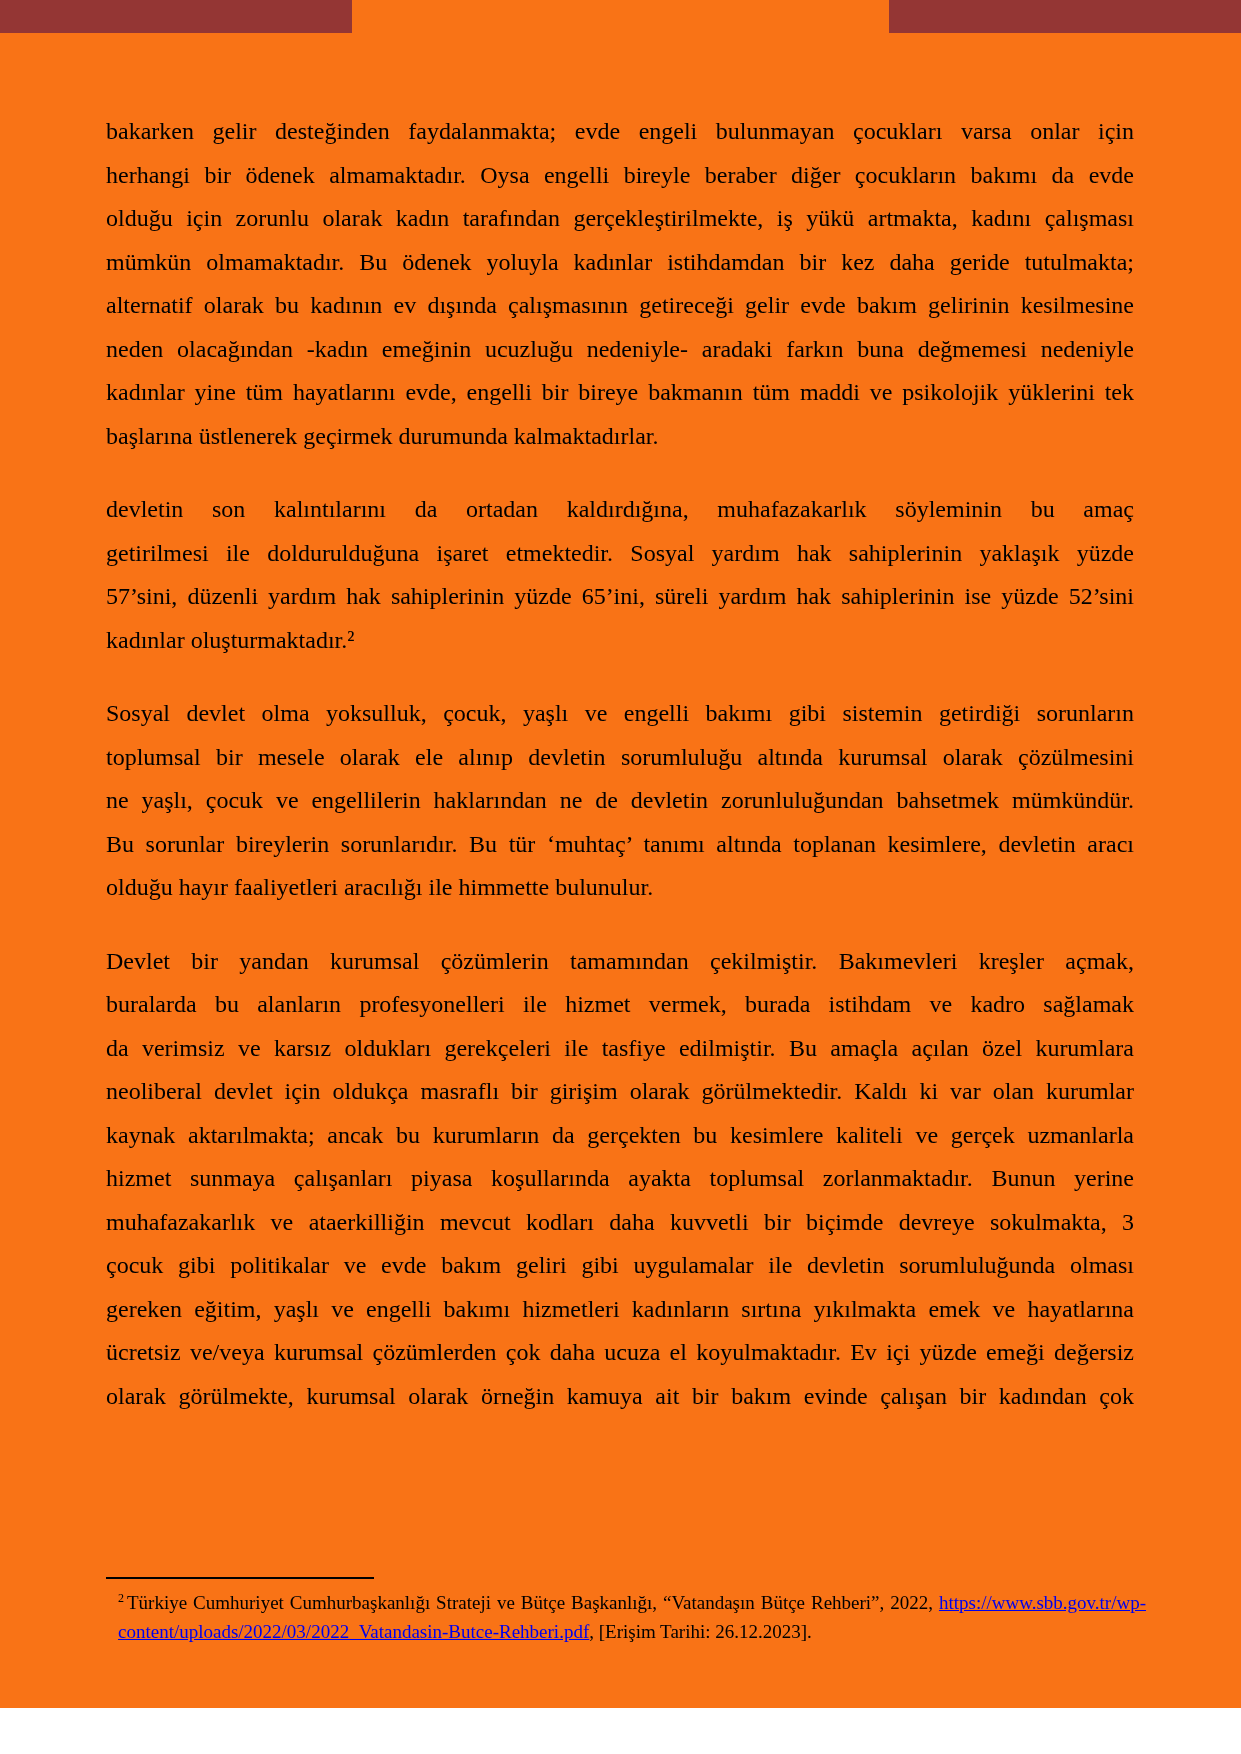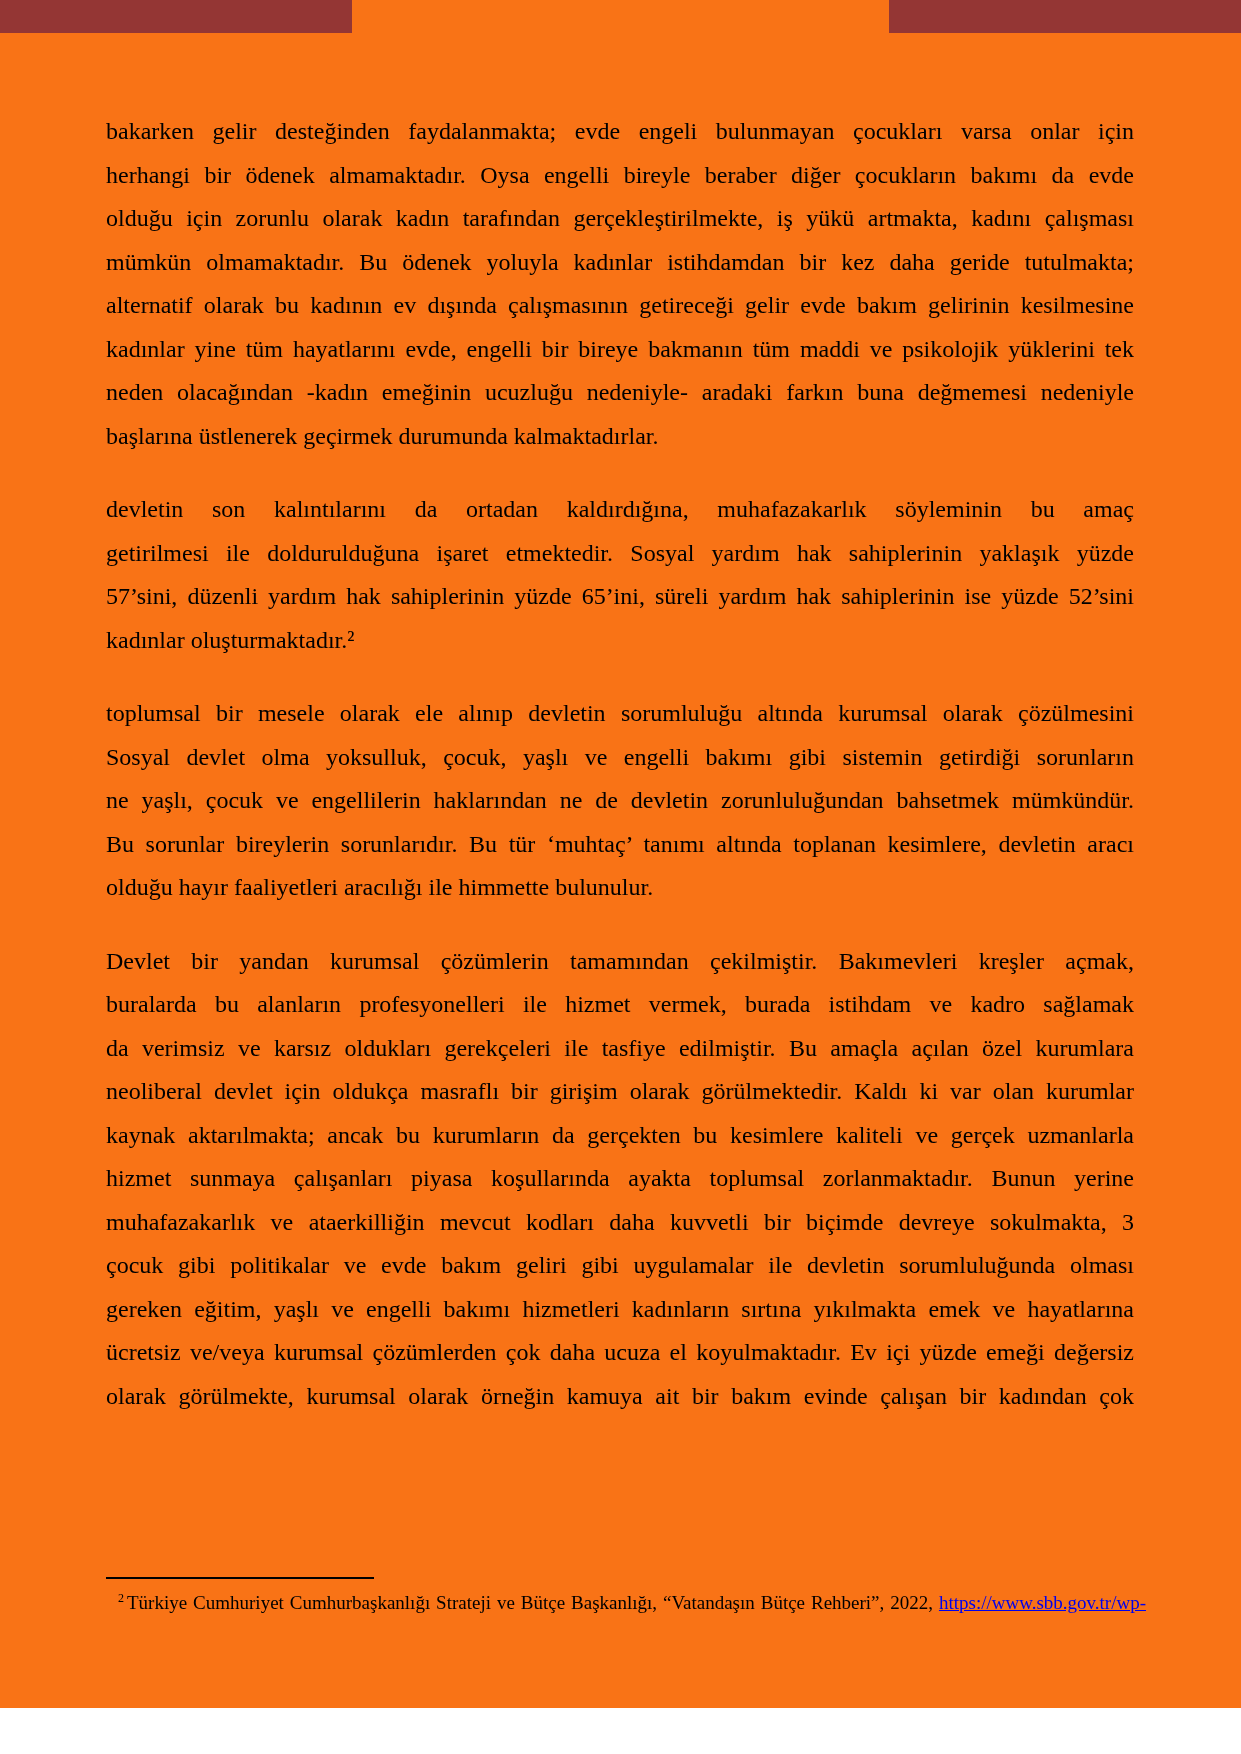--- a/index.html
+++ b/index.html
@@ -61,33 +61,33 @@
   <div class="redact top-right" style="background: rgb(148, 54, 52);"></div>
   <div class="redact bottom-mid" style="background: rgb(148, 54, 52);"></div>
 
   <div class="content">
       <div class="para">
         <div class="line">bakarken gelir desteğinden faydalanmakta; evde engeli bulunmayan çocukları varsa onlar için</div>
         <div class="line">herhangi bir ödenek almamaktadır. Oysa engelli bireyle beraber diğer çocukların bakımı da evde</div>
         <div class="line">olduğu için zorunlu olarak kadın tarafından gerçekleştirilmekte, iş yükü artmakta, kadını çalışması</div>
         <div class="line">mümkün olmamaktadır. Bu ödenek yoluyla kadınlar istihdamdan bir kez daha geride tutulmakta;</div>
         <div class="line">alternatif olarak bu kadının ev dışında çalışmasının getireceği gelir evde bakım gelirinin kesilmesine</div>
+        <div class="line">neden olacağından -kadın emeğinin ucuzluğu nedeniyle- aradaki farkın buna değmemesi nedeniyle</div>
         <div class="line">kadınlar yine tüm hayatlarını evde, engelli bir bireye bakmanın tüm maddi ve psikolojik yüklerini tek</div>
-        <div class="line">neden olacağından -kadın emeğinin ucuzluğu nedeniyle- aradaki farkın buna değmemesi nedeniyle</div>
         <div class="line lastline">başlarına üstlenerek geçirmek durumunda kalmaktadırlar.</div>
       </div>
       <div class="para">
         <div class="line">devletin son kalıntılarını da ortadan kaldırdığına, muhafazakarlık söyleminin bu amaç</div>
         <div class="line">getirilmesi ile doldurulduğuna işaret etmektedir. Sosyal yardım hak sahiplerinin yaklaşık yüzde</div>
         <div class="line">57’sini, düzenli yardım hak sahiplerinin yüzde 65’ini, süreli yardım hak sahiplerinin ise yüzde 52’sini</div>
         <div class="line lastline">kadınlar oluşturmaktadır.²</div>
       </div>
       <div class="para">
+        <div class="line">Sosyal devlet olma yoksulluk, çocuk, yaşlı ve engelli bakımı gibi sistemin getirdiği sorunların</div>
         <div class="line">toplumsal bir mesele olarak ele alınıp devletin sorumluluğu altında kurumsal olarak çözülmesini</div>
-        <div class="line">Sosyal devlet olma yoksulluk, çocuk, yaşlı ve engelli bakımı gibi sistemin getirdiği sorunların</div>
         <div class="line">ne yaşlı, çocuk ve engellilerin haklarından ne de devletin zorunluluğundan bahsetmek mümkündür.</div>
         <div class="line">Bu sorunlar bireylerin sorunlarıdır. Bu tür ‘muhtaç’ tanımı altında toplanan kesimlere, devletin aracı</div>
         <div class="line lastline">olduğu hayır faaliyetleri aracılığı ile himmette bulunulur.</div>
       </div>
       <div class="para">
         <div class="line">Devlet bir yandan kurumsal çözümlerin tamamından çekilmiştir. Bakımevleri kreşler açmak,</div>
         <div class="line">buralarda bu alanların profesyonelleri ile hizmet vermek, burada istihdam ve kadro sağlamak</div>
         <div class="line">da verimsiz ve karsız oldukları gerekçeleri ile tasfiye edilmiştir. Bu amaçla açılan özel kurumlara</div>
         <div class="line">neoliberal devlet için oldukça masraflı bir girişim olarak görülmektedir. Kaldı ki var olan kurumlar</div>
         <div class="line">kaynak aktarılmakta; ancak bu kurumların da gerçekten bu kesimlere kaliteli ve gerçek uzmanlarla</div>
@@ -97,15 +97,16 @@
         <div class="line">gereken eğitim, yaşlı ve engelli bakımı hizmetleri kadınların sırtına yıkılmakta emek ve hayatlarına</div>
         <div class="line">ücretsiz ve/veya kurumsal çözümlerden çok daha ucuza el koyulmaktadır. Ev içi yüzde emeği değersiz</div>
         <div class="line">olarak görülmekte, kurumsal olarak örneğin kamuya ait bir bakım evinde çalışan bir kadından çok</div>
       </div>
     </div>
 
   <div class="footnote-sep"></div>
 
   <div class="footnote">
     <div class="fnline fl1"><sup class="fnmark">2</sup><span>Türkiye Cumhuriyet Cumhurbaşkanlığı Strateji ve Bütçe Başkanlığı, “Vatandaşın Bütçe Rehberi”, 2022, </span><a class="link" style="color: rgb(0, 0, 238);">https://www.sbb.gov.tr/wp-</a></div>
+    <div class="fnline fl2"><a class="link" style="color: rgb(0, 0, 238);">content/uploads/2022/03/2022_Vatandasin-Butce-Rehberi.pdf</a><span>, [Erişim Tarihi: 26.12.2023].</span></div>
   </div>
 
 </div>
 
 </body></html>

